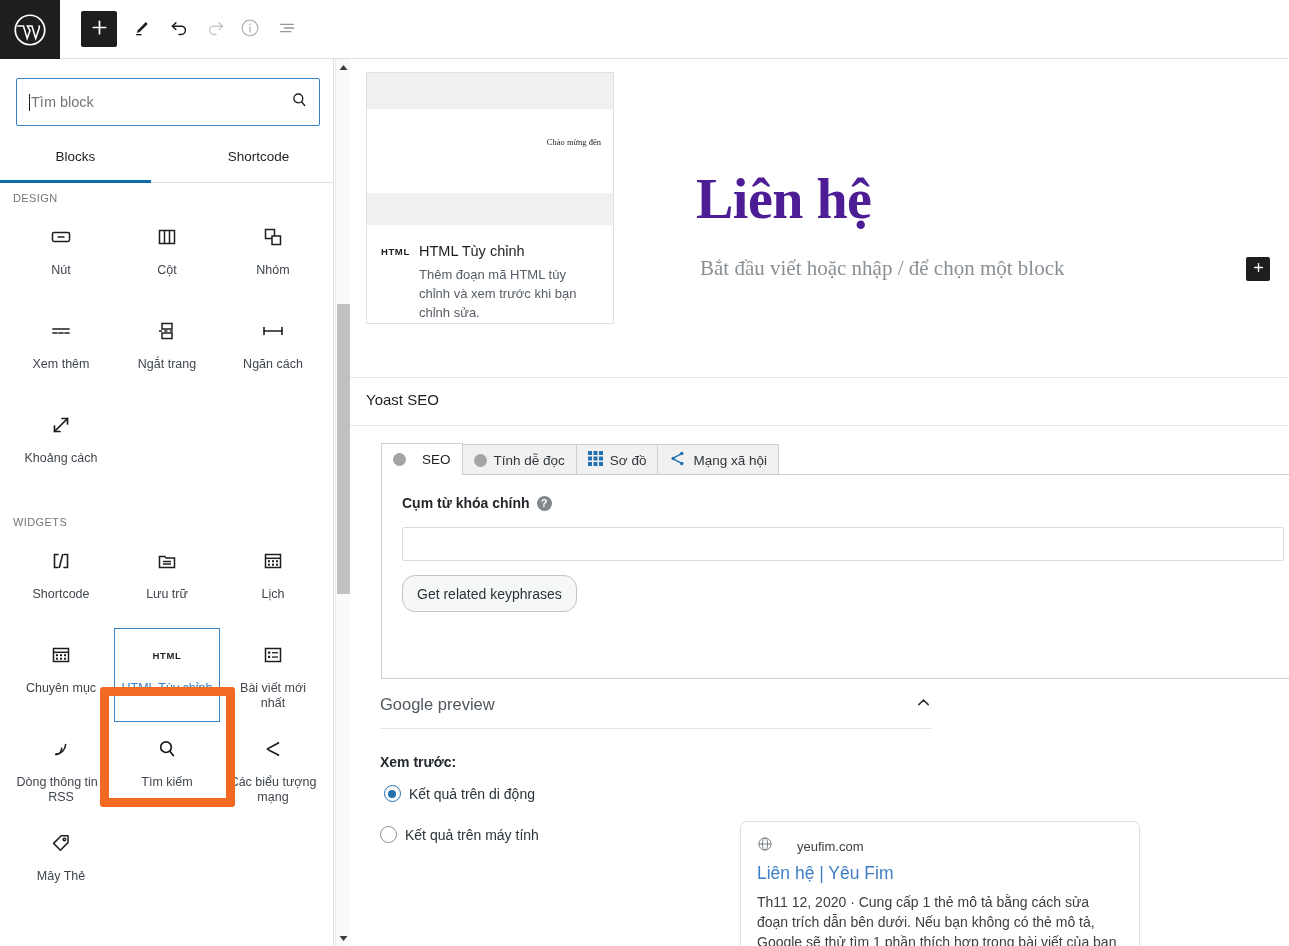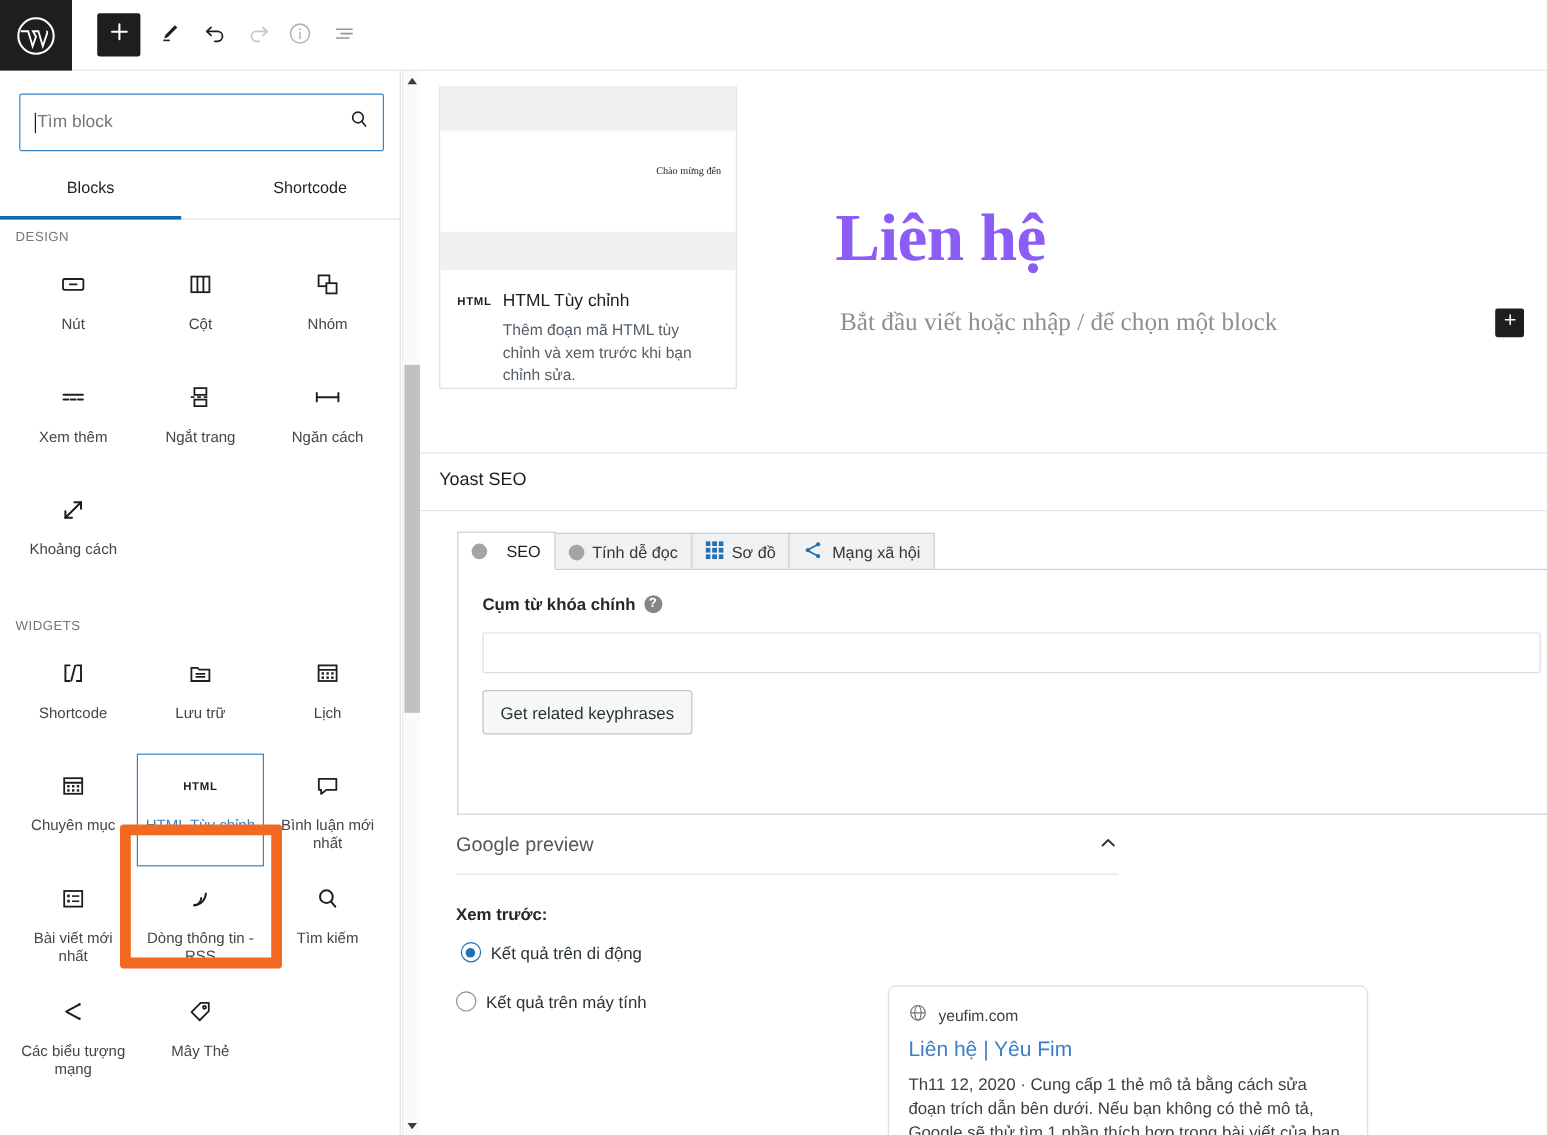--- a/index.html
+++ b/index.html
@@ -174,21 +174,21 @@
     font-size: 14.5px; color: #1e1e1e; margin-bottom: 7px;
   }
   #pv-desc {
     font-size: 13px; color: #555d66; line-height: 1.45;
   }
 
   
   #post-title {
     position: absolute; left: 346px; top: 74px;
     font-family: "Liberation Serif", serif;
-    font-size: 56px; font-weight: 700; color: #8b5cf6;
+    font-size: 56px; font-weight: 700; color: #4c1d95;
     letter-spacing: -.5px; line-height: 1;
   }
   #para-placeholder {
     position: absolute; left: 350px; top: 197px;
     font-family: "Liberation Serif", serif;
     font-size: 21px; color: #8a8f94;
   }
   #para-add-btn {
     position: absolute; left: 896px; top: 198px;
     width: 24px; height: 24px; border-radius: 2px;
@@ -258,21 +258,21 @@
   #kw-input {
     position: absolute; left: 20px; top: 52px;
     width: 882px; height: 34px;
     border: 1px solid #dcdcde; background: #fff;
     border-radius: 2px;
   }
   #kw-btn {
     position: absolute; left: 20px; top: 100px;
     height: 37px; padding: 0 14px;
     background: #f6f7f7; border: 1px solid #c3c4c7;
-    border-radius: 3px;
+    border-radius: 13px;
     font-size: 14px; color: #2c3338;
     display: flex; align-items: center; cursor: pointer;
   }
 
   #gp-header {
     position: absolute; left: 30px; top: 622px; width: 552px; height: 48px;
     border-bottom: 1px solid #e2e4e7;
     display: flex; align-items: center; justify-content: space-between;
     cursor: pointer;
   }
@@ -301,21 +301,21 @@
   .radio-label { font-size: 14px; color: #2c3338; }
 
   #snippet {
     position: absolute; left: 390px; top: 762px;
     width: 400px; height: 175px;
     background: #fff; border: 1px solid #e0e0e0;
     border-radius: 7px;
     box-shadow: 0 1px 3px rgba(0,0,0,.06);
     padding: 14px 16px 0 16px;
   }
-  #sn-url-row { display: flex; align-items: center; gap: 9px; margin-bottom: 7px; text-align: right; }
+  #sn-url-row { display: flex; align-items: center; gap: 24px; margin-bottom: 7px; text-align: right; }
   #sn-url { font-size: 13px; color: #3c4043; font-family: "Liberation Sans", sans-serif; }
   #sn-title {
     font-size: 17.5px; color: #3f7ec5; line-height: 1.25; margin-bottom: 7px;
     font-family: "Liberation Sans", sans-serif;
   }
   #sn-desc {
     font-size: 14px; color: #3c4043; line-height: 1.45;
     font-family: "Liberation Sans", sans-serif;
   }
 </style>
@@ -554,28 +554,20 @@
           </svg>
         </span>
         <span class="block-label">Chuyên mục</span>
       </div>
 
       <div class="block-item selected">
         <span class="block-icon html-mini">HTML</span>
         <span class="block-label">HTML Tùy chỉnh</span>
       </div>
 
-      <div class="block-item">
-        <span class="block-icon">
-          <svg width="24" height="24" viewBox="0 0 24 24" fill="none" stroke="#1e1e1e" stroke-width="1.5" stroke-linejoin="round">
-            <path d="M4.7 6h14.6v9.2H11l-4.4 3.4v-3.4H4.7z"></path>
-          </svg>
-        </span>
-        <span class="block-label">Bình luận mới nhất</span>
-      </div>
 
       <div class="block-item">
         <span class="block-icon">
           <svg width="24" height="24" viewBox="0 0 24 24" fill="none" stroke="#1e1e1e" stroke-width="1.5">
             <rect x="4.5" y="5.5" width="15" height="13"></rect>
             <g fill="#1e1e1e" stroke="none">
               <rect x="7" y="8.5" width="2.2" height="2.2"></rect>
                 <rect x="7" y="12.8" width="2.2" height="2.2"></rect>
               <rect x="11" y="9.1" width="6" height="1.3"></rect>
                 <rect x="11" y="13.4" width="6" height="1.3"></rect>

